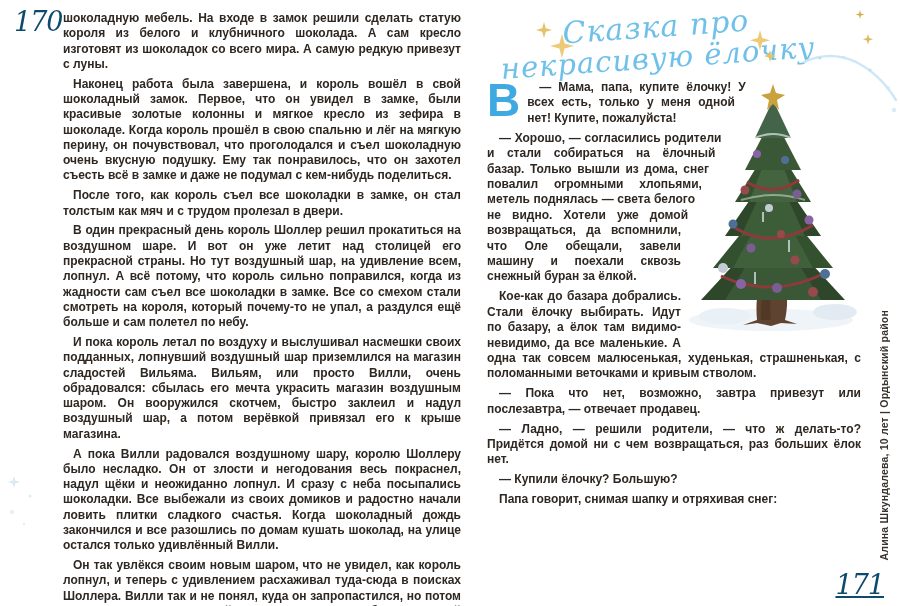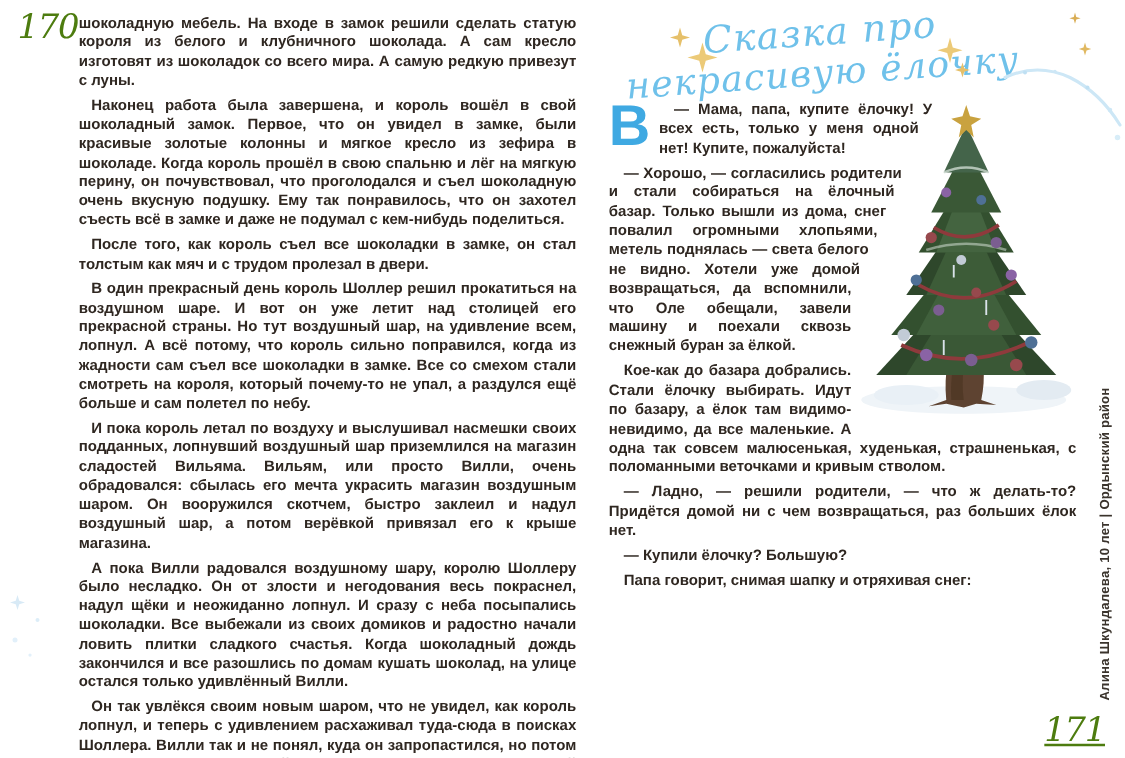--- a/index.html
+++ b/index.html
@@ -10,21 +10,21 @@
     color:#2f2721;
   }
   .spread{position:absolute;inset:0;}
 
   
   .pagenum{
     position:absolute;
     font-family:"DejaVu Serif",serif;
     font-style:italic;
     font-size:27px;
-    color:#4d7c0f;
+    color:#0c4a6e;
     letter-spacing:-1px;
   }
   .pagenum.left{top:6px;left:14px;}
   .pagenum.right{bottom:6px;right:16px;text-decoration:underline;}
 
   
   .left-col{
     position:absolute;left:63px;top:11px;width:398px;
     font-size:12px;line-height:15.3px;text-align:justify;
   }
@@ -167,20 +167,21 @@
           <polygon points="88,2 91,11 100,13 92,18 94,28 88,22 82,28 84,18 76,13 85,11" fill="#c9a23f"></polygon>
         </svg>
       </div>
 
       <p class="opening">
         <span class="dropcap">В</span>
       </p>
       <p>— Мама, папа, купите ёлочку! У всех есть, только у меня одной нет! Купите, пожалуйста!</p>
       <p>— Хорошо, — согласились родители и стали собираться на ёлочный базар. Только вышли из дома, снег повалил огромными хлопьями, метель поднялась — света белого не видно. Хотели уже домой возвращаться, да вспомнили, что Оле обещали, завели машину и поехали сквозь снежный буран за ёлкой.</p>
       <p>Кое-как до базара добрались. Стали ёлочку выбирать. Идут по базару, а ёлок там видимо-невидимо, да все маленькие. А одна так совсем малюсенькая, худенькая, страшненькая, с поломанными веточками и кривым стволом.</p>
+      <p>— Пока что нет, возможно, завтра привезут или послезавтра, — отвечает продавец.</p>
       <p>— Ладно, — решили родители, — что ж делать-то? Придётся домой ни с чем возвращаться, раз больших ёлок нет.</p>
       <p>— Купили ёлочку? Большую?</p>
       <p>Папа говорит, снимая шапку и отряхивая снег:</p>
 
     </div>
   </div>
 
   <svg class="sparkle" style="left:536px;top:20px;" width="44" height="46" viewBox="0 0 44 46">
     <path d="M8 2 L9.8 8.2 L16 10 L9.8 11.8 L8 18 L6.2 11.8 L0 10 L6.2 8.2 Z" fill="#e6c06a"></path>
     <path d="M26 14 L28.6 23.4 L38 26 L28.6 28.6 L26 38 L23.4 28.6 L14 26 L23.4 23.4 Z" fill="#ecca78"></path>

